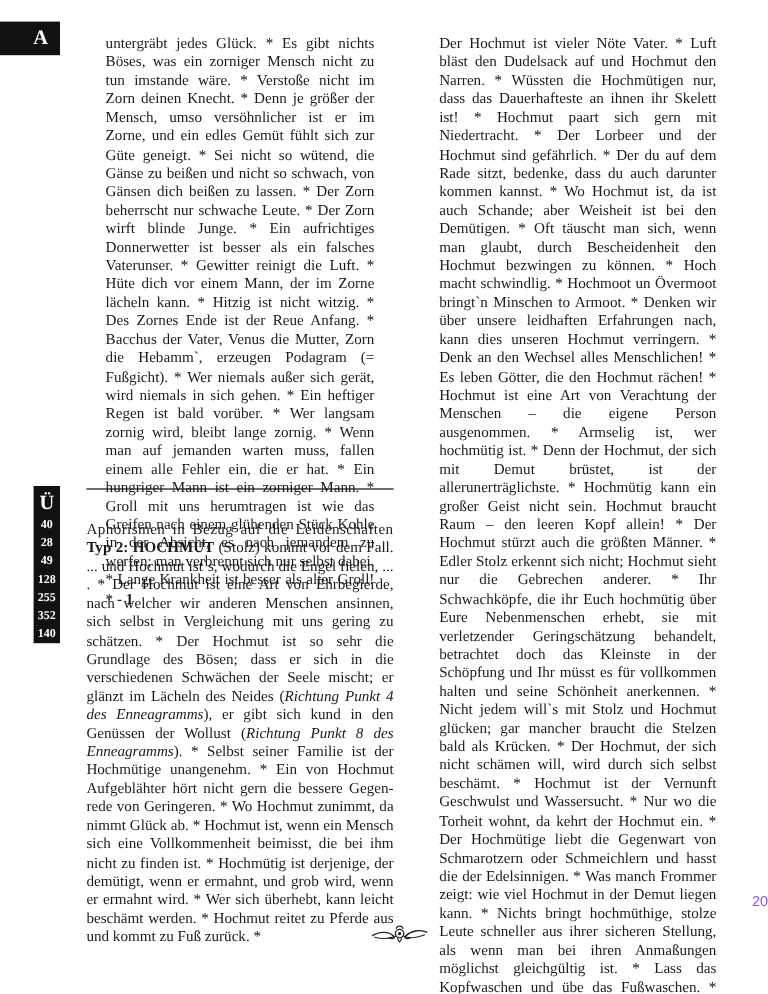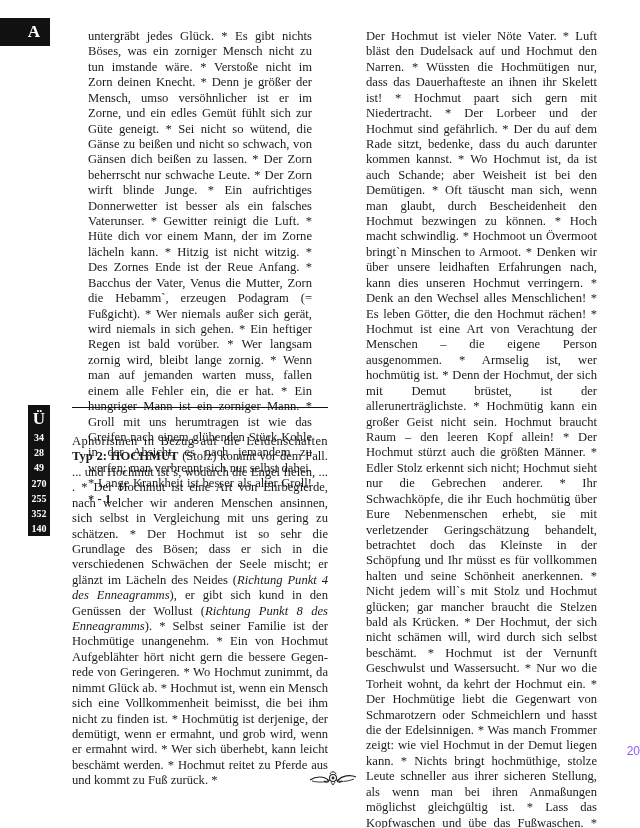--- a/index.html
+++ b/index.html
@@ -32,24 +32,24 @@
 </style>
 </head>
 <body>
 
 <div class="tab-a">
   <span>A</span>
 </div>
 
 <div class="tab-u">
   <span class="letter">Ü</span>
-  <span class="num">34</span>
+  <span class="num">40</span>
   <span class="num">28</span>
   <span class="num">49</span>
-  <span class="num">270</span>
+  <span class="num">128</span>
   <span class="num">255</span>
   <span class="num">352</span>
   <span class="num">140</span>
 </div>
 
 <div class="col col-left">
   <p><span>untergräbt jedes Glück. * Es gibt nichts Böses, was ein zorniger Mensch nicht zu tun imstande wäre. * Verstoße nicht im Zorn deinen Knecht. * Denn je größer der Mensch, umso versöhnlicher ist er im Zorne, und ein edles Gemüt fühlt sich zur Güte geneigt. * Sei nicht so wütend, die Gänse zu beißen und nicht so schwach, von Gänsen dich beißen zu lassen. * Der Zorn beherrscht nur schwache Leute. * Der Zorn wirft blinde Junge. * Ein aufrichtiges Donnerwetter ist besser als ein falsches Vaterunser. * Gewitter reinigt die Luft. * Hüte dich vor einem Mann, der im Zorne lächeln kann. * Hitzig ist nicht witzig. * Des Zornes Ende ist der Reue Anfang. * Bacchus der Vater, Venus die Mutter, Zorn die Hebamm`, erzeugen Poda­gram (= Fußgicht). * Wer niemals außer sich gerät, wird niemals in sich gehen. * Ein heftiger Regen ist bald vorüber. * Wer langsam zornig wird, bleibt lange zornig. * Wenn man auf jemanden warten muss, fallen einem alle Fehler ein, die er hat.  * Ein hungriger Mann ist ein zorniger Mann.  * Groll mit uns herumtragen ist wie das Greifen nach einem glühenden Stück Kohle in der Absicht, es nach jemandem zu werfen; man verbrennt sich nur selbst dabei. * Lange Krankheit ist besser als alter Groll! *</span><span class="bold"> - 1</span></p>
 </div>
 
 <div class="section-head">

